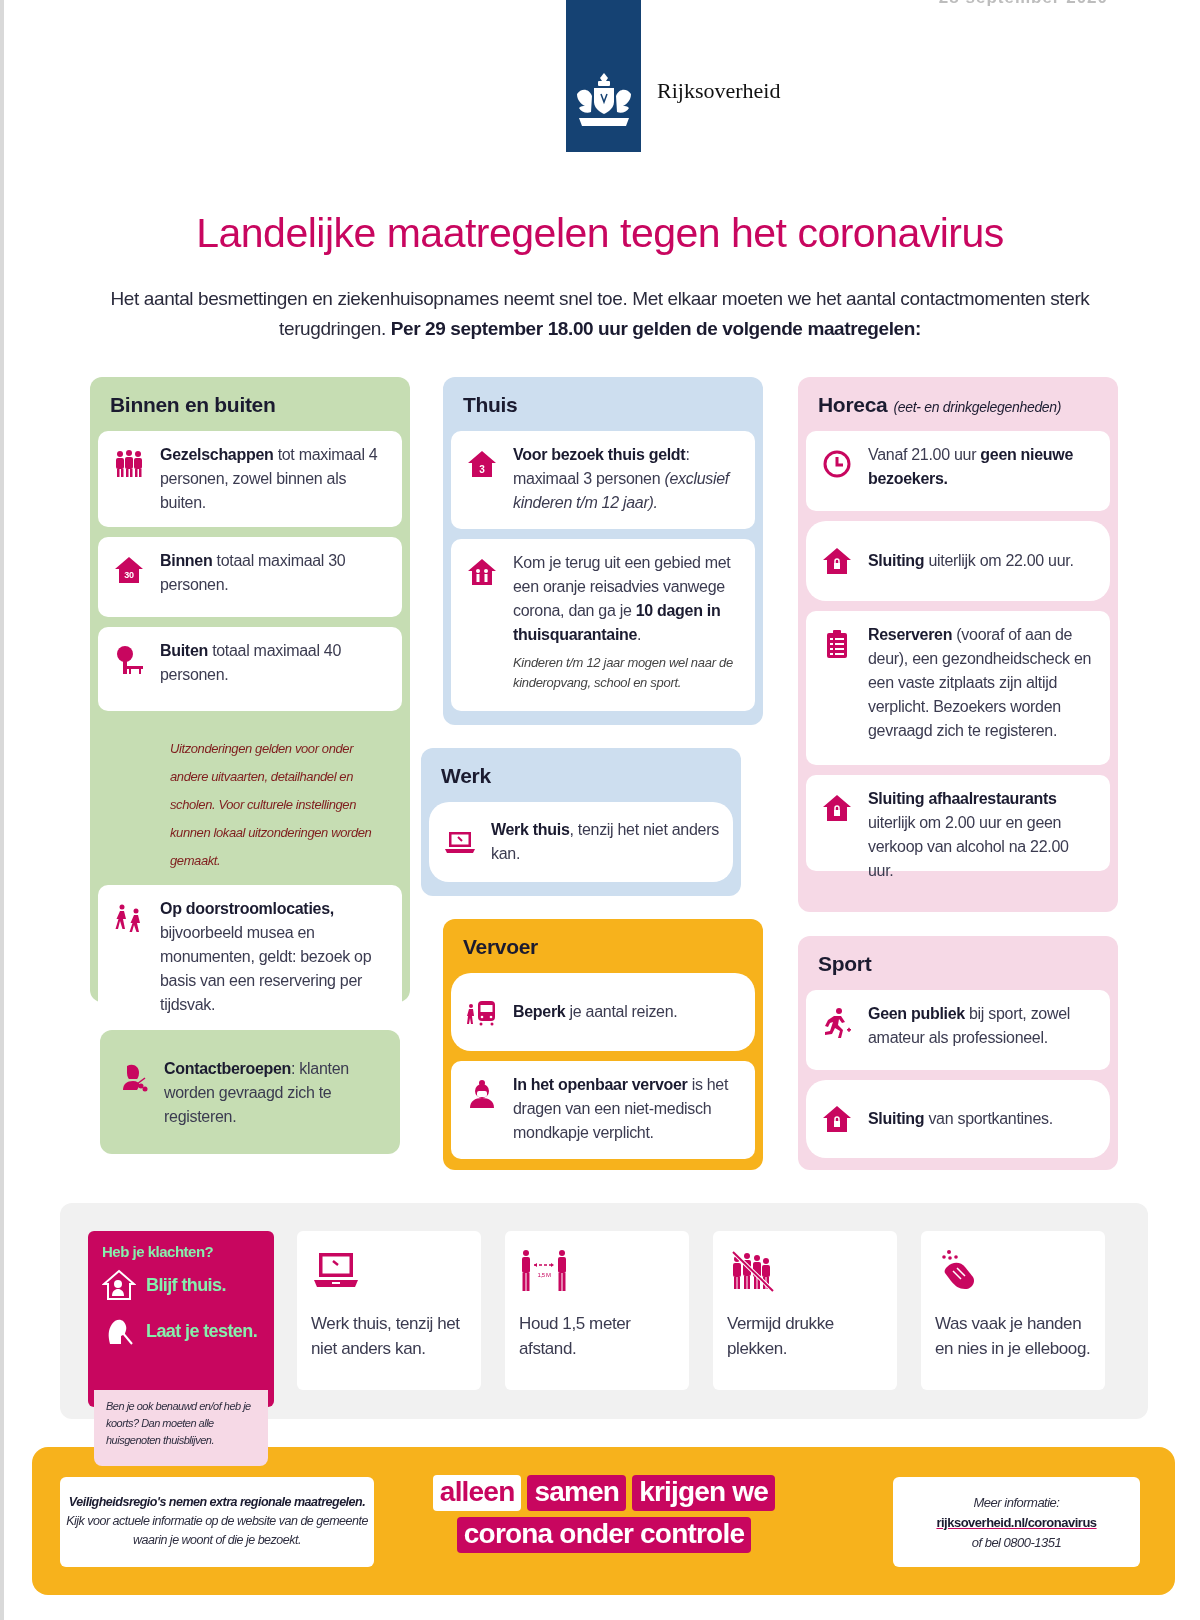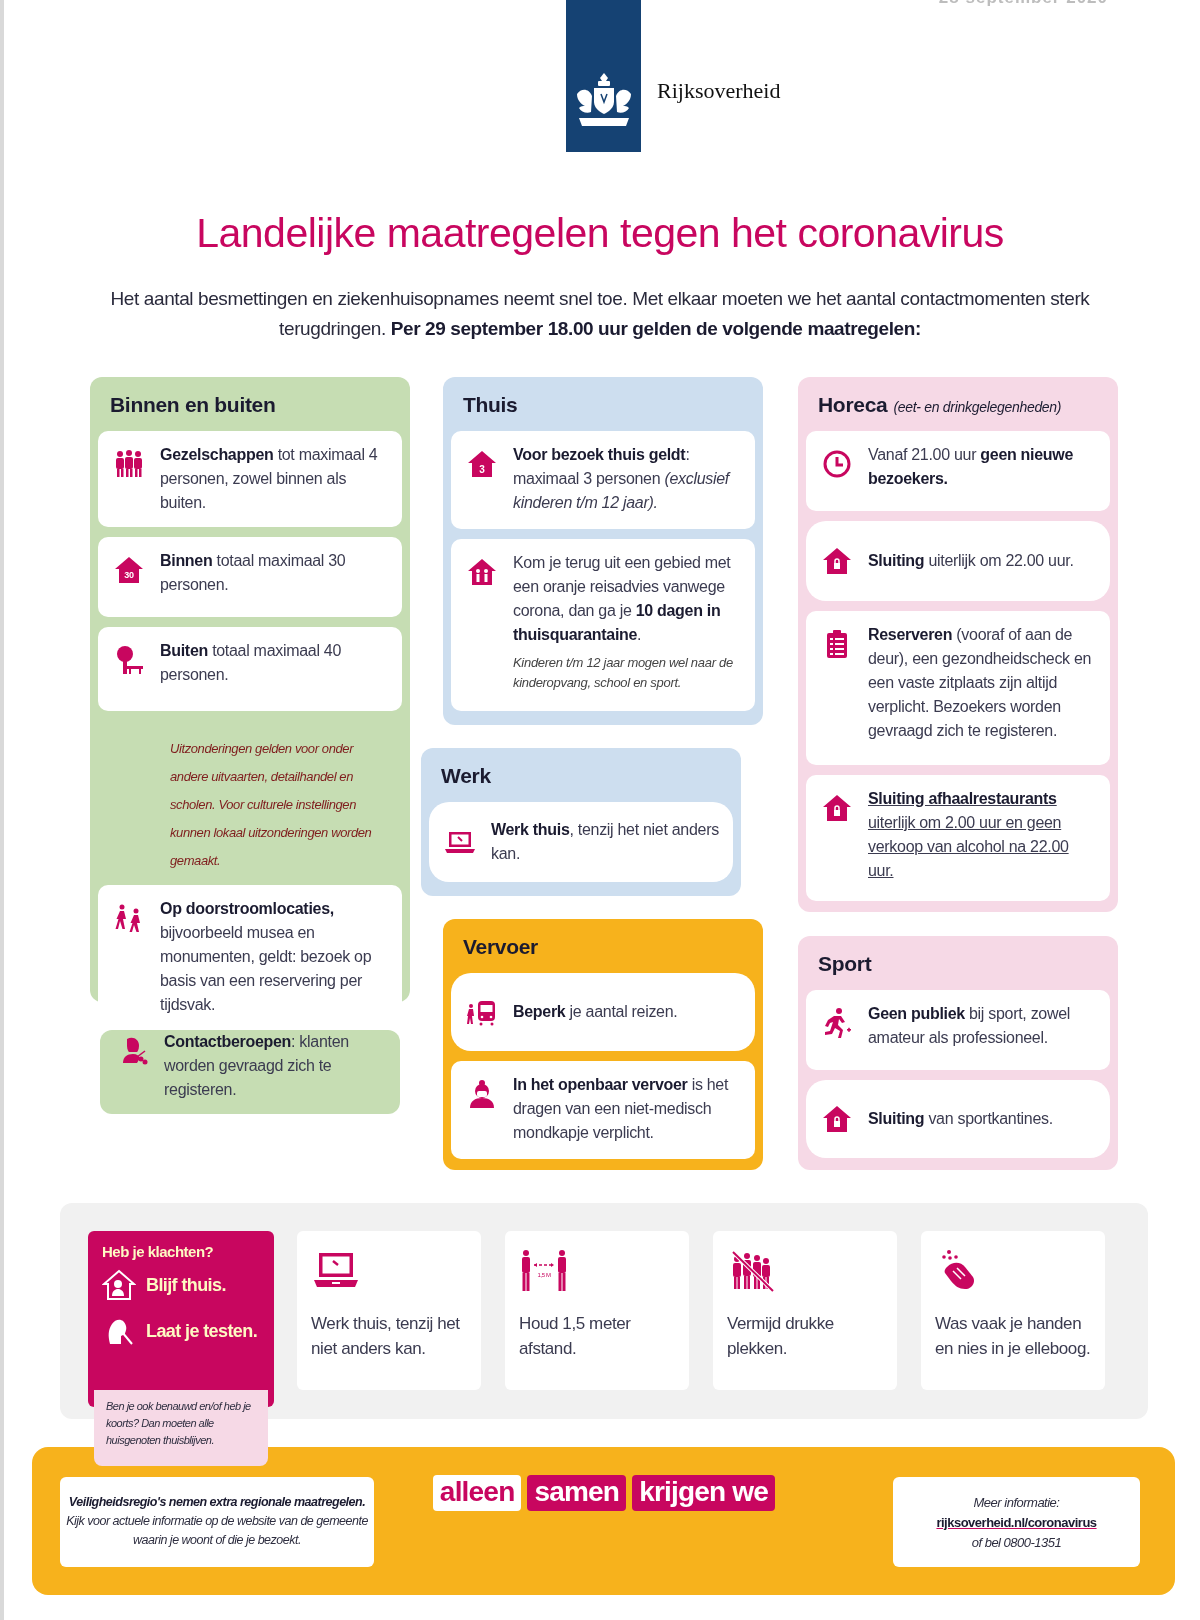--- a/index.html
+++ b/index.html
@@ -23,21 +23,21 @@
   .card { background: #fff; border-radius: 10px; display: flex; align-items: flex-start; padding: 12px 12px 12px 14px; margin-bottom: 10px; font-size: 16px; line-height: 24px; color: #3b3b50; letter-spacing: -0.3px; }
   .card b { color: #1b1b30; }
   .card .ico { flex: 0 0 34px; width: 34px; height: 34px; margin-right: 14px; margin-top: 4px; display: flex; align-items: center; justify-content: center; }
   .card .ico svg { width: 32px; height: 32px; }
   .card.center { align-items: center; border-radius: 20px; }
   .card.center .ico { margin-top: 0; }
   .note { font-style: italic; font-size: 13px; line-height: 28px; color: #7f1d1d; padding: 6px 20px 10px 72px; letter-spacing: -0.4px; margin-top: 18px; }
   .small-italic { font-style: italic; font-size: 13px; line-height: 20px; color: #444; display: block; margin-top: 6px; }
 
   .tips-band { position: absolute; left: 60px; top: 1203px; width: 1088px; height: 216px; background: #f1f1f1; border-radius: 12px; }
-  .tip-red { position: absolute; left: 88px; top: 1231px; width: 186px; height: 176px; background: #c8065f; border-radius: 6px; color: #fef9c3; padding: 12px 14px; }
+  .tip-red { position: absolute; left: 88px; top: 1231px; width: 186px; height: 176px; background: #c8065f; border-radius: 6px; color: #86efac; padding: 12px 14px; }
   .tip-red .q { font-size: 15px; font-weight: bold; margin-bottom: 8px; letter-spacing: -0.5px; }
   .tip-red .line { display: flex; align-items: center; font-size: 18px; font-weight: bold; margin-bottom: 12px; letter-spacing: -0.6px; }
   .tip-red .line svg { width: 34px; height: 34px; margin-right: 10px; }
   .tip-red-note { position: absolute; left: 94px; top: 1390px; width: 174px; height: 76px; background: #f6d9e6; border-radius: 0 0 8px 8px; padding: 8px 12px; font-size: 11px; font-style: italic; line-height: 17px; color: #2e2e40; letter-spacing: -0.5px; z-index: 3; }
   .tip { position: absolute; top: 1231px; width: 184px; height: 159px; background: #fff; border-radius: 6px; padding: 18px 14px; font-size: 17px; line-height: 25px; color: #3b3b50; letter-spacing: -0.4px; }
   .tip svg { width: 50px; height: 44px; display: block; margin-bottom: 18px; }
 
   .footer-band { position: absolute; left: 32px; top: 1447px; width: 1143px; height: 148px; background: #f7b21c; border-radius: 16px; }
   .foot-left { position: absolute; left: 60px; top: 1477px; width: 314px; height: 90px; background: #fff; border-radius: 6px; text-align: center; padding-top: 16px; font-size: 12.5px; font-style: italic; line-height: 19px; color: #2e2e40; letter-spacing: -0.5px; }
   .foot-left b { color: #1b1b30; }
@@ -130,21 +130,21 @@
             <path d="M7 9 h4 l2 8 l-3 0 l2 10 h-2.5 l-2.5 -8 l-2 8 h-2.5 l3 -10 l-2 0 Z"></path>
             <circle cx="23" cy="9" r="2.5"></circle>
             <path d="M21 13 h4 l2 8 l-3 0 l2 9 h-2.5 l-2.5 -7 l-2 7 h-2.5 l3 -9 l-2 0 Z"></path>
           </g>
         </svg>
     </span>
     <span><b>Op doorstroomlocaties,</b><span> bijvoorbeeld musea en monumenten, geldt: bezoek op basis van een reservering per tijdsvak.</span></span>
   </div>
 </div>
 
-<div class="panel green" style="left:100px; top:1030px; width:300px; height:84px; padding:0 8px;">
+<div class="panel green" style="left:100px; top:1030px; width:300px; height:124px; padding:27px 8px;">
   <div class="card" style="background:transparent; padding:0 8px;">
     <span class="ico">
       <svg viewBox="0 0 32 32">
           <g fill="#c8065f">
             <path d="M10 4 c6 -3 12 0 12 7 c0 4 -2 6 -2 6 h-8 c0 0 -2 -2 -2 -6 Z"></path>
             <path d="M6 28 c0 -6 4 -9 10 -9 c4 0 6 2 7 4 l-3 5 Z"></path>
             <circle cx="24" cy="24" r="2.5"></circle>
             <circle cx="28" cy="27" r="2.5"></circle>
             <path d="M20 22 l8 -6" stroke="#c8065f" stroke-width="1.5"></path>
           </g>
@@ -264,21 +264,21 @@
             <rect x="14" y="15" width="9" height="2"></rect>
             <rect x="9" y="20" width="3" height="2"></rect>
             <rect x="14" y="20" width="9" height="2"></rect>
             <rect x="9" y="25" width="3" height="2"></rect>
             <rect x="14" y="25" width="9" height="2"></rect>
           </g>
         </svg>
     </span>
     <span><b>Reserveren</b><span> (vooraf of aan de deur), een gezondheidscheck en een vaste zitplaats zijn altijd verplicht. Bezoekers worden gevraagd zich te registeren.</span></span>
   </div>
-  <div class="card" style="height:126px;text-decoration:underline;">
+  <div class="card" style="height:96px;">
     <span class="ico">
       <svg viewBox="0 0 32 32">
           <path d="M16 3 L30 15 H26 V29 H6 V15 H2 Z" fill="#c8065f"></path>
           <rect x="13" y="18" width="6" height="6" fill="#fff"></rect>
           <path d="M14 18 v-2 a2 2 0 0 1 4 0 v2" fill="none" stroke="#fff" stroke-width="1.5"></path>
         </svg>
     </span>
     <span><b>Sluiting afhaalrestaurants</b><span> uiterlijk om 2.00 uur en geen verkoop van alcohol na 22.00 uur.</span></span>
   </div>
 </div>
@@ -404,18 +404,21 @@
 <div class="foot-left">
   <b>Veiligheidsregio's nemen extra regionale maatregelen.</b><br>
   <span>Kijk voor actuele informatie op de website van de gemeente waarin je woont of die je bezoekt.</span>
 </div>
 <div class="slogan">
   <div class="row">
     <span class="inv">alleen</span>
     <span>samen</span>
     <span>krijgen we</span>
   </div>
+  <div class="row">
+    <span>corona onder controle</span>
+  </div>
 </div>
 <div class="foot-right">
   <span>Meer informatie:</span>
   <span class="link">rijksoverheid.nl/coronavirus</span>
   <span>of bel 0800-1351</span>
 </div>
 
 </body></html>

